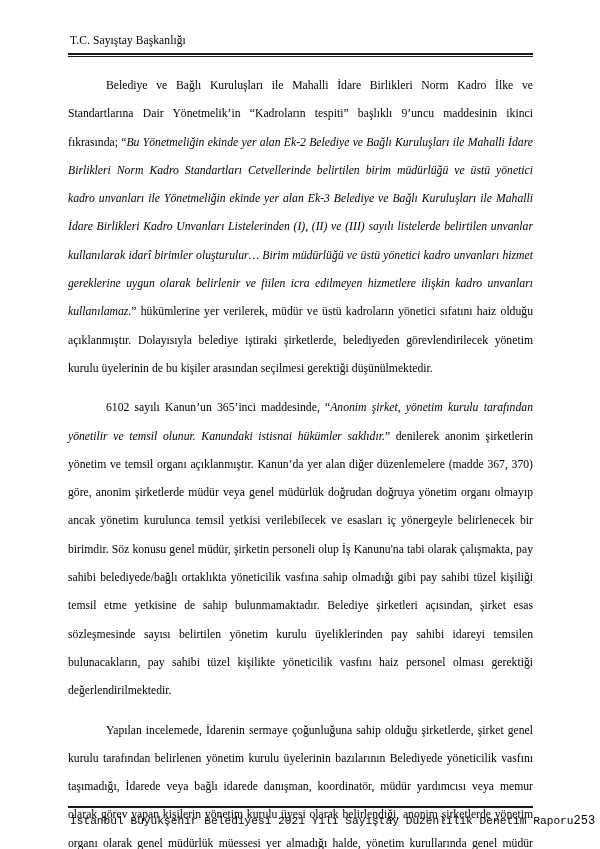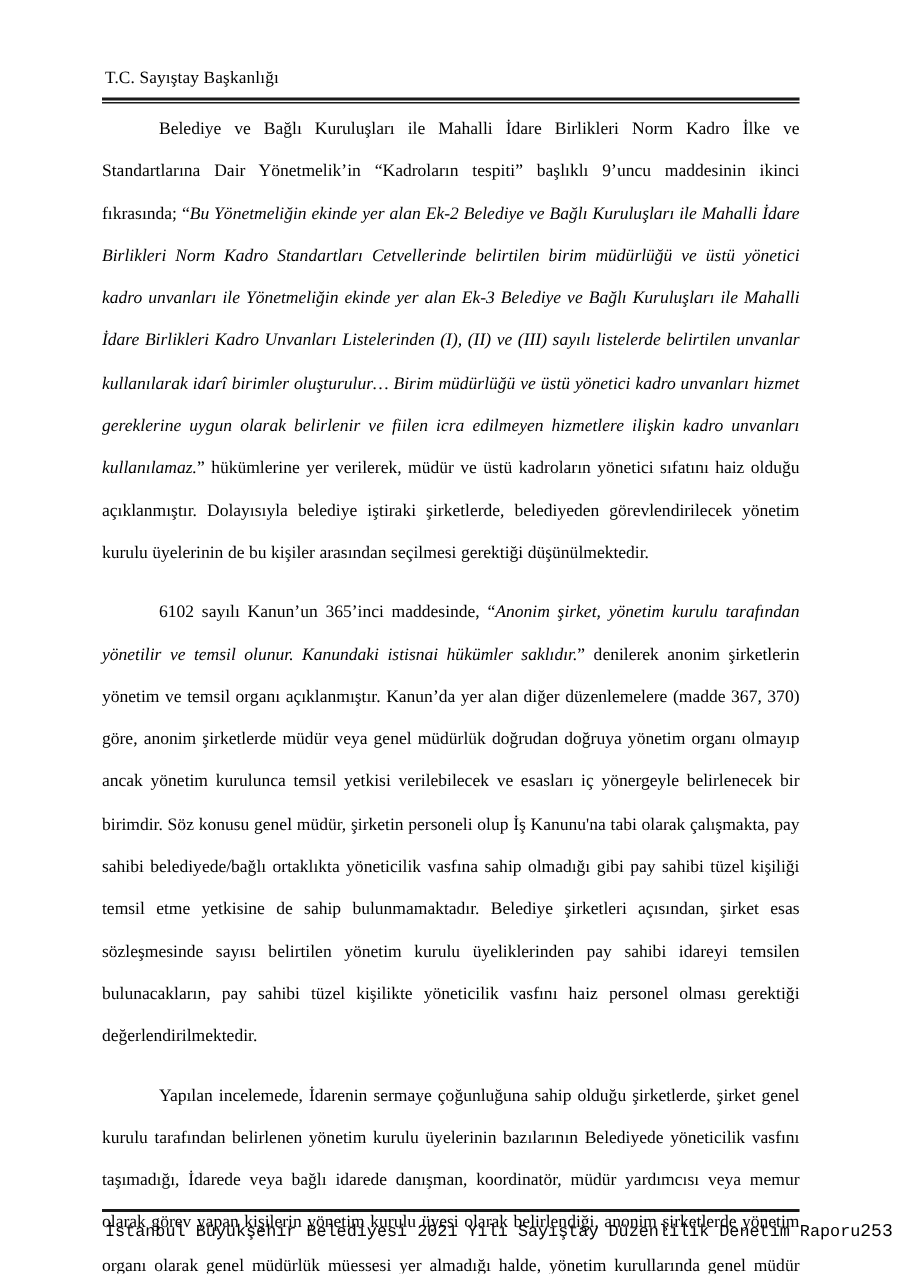--- a/index.html
+++ b/index.html
@@ -22,21 +22,21 @@
     padding: 0;
   }
   .content-col {
     position: absolute;
     left: 68px;
     width: 465px;
   }
 
   
   .page-header {
-    top: 46px;
+    top: 34px;
   }
   .header-title {
     font-size: 11.5px;
     letter-spacing: 0.1px;
     line-height: 1.2;
     padding-left: 2px;
     white-space: nowrap;
   }
   .rule-double {
     margin-top: 5px;

